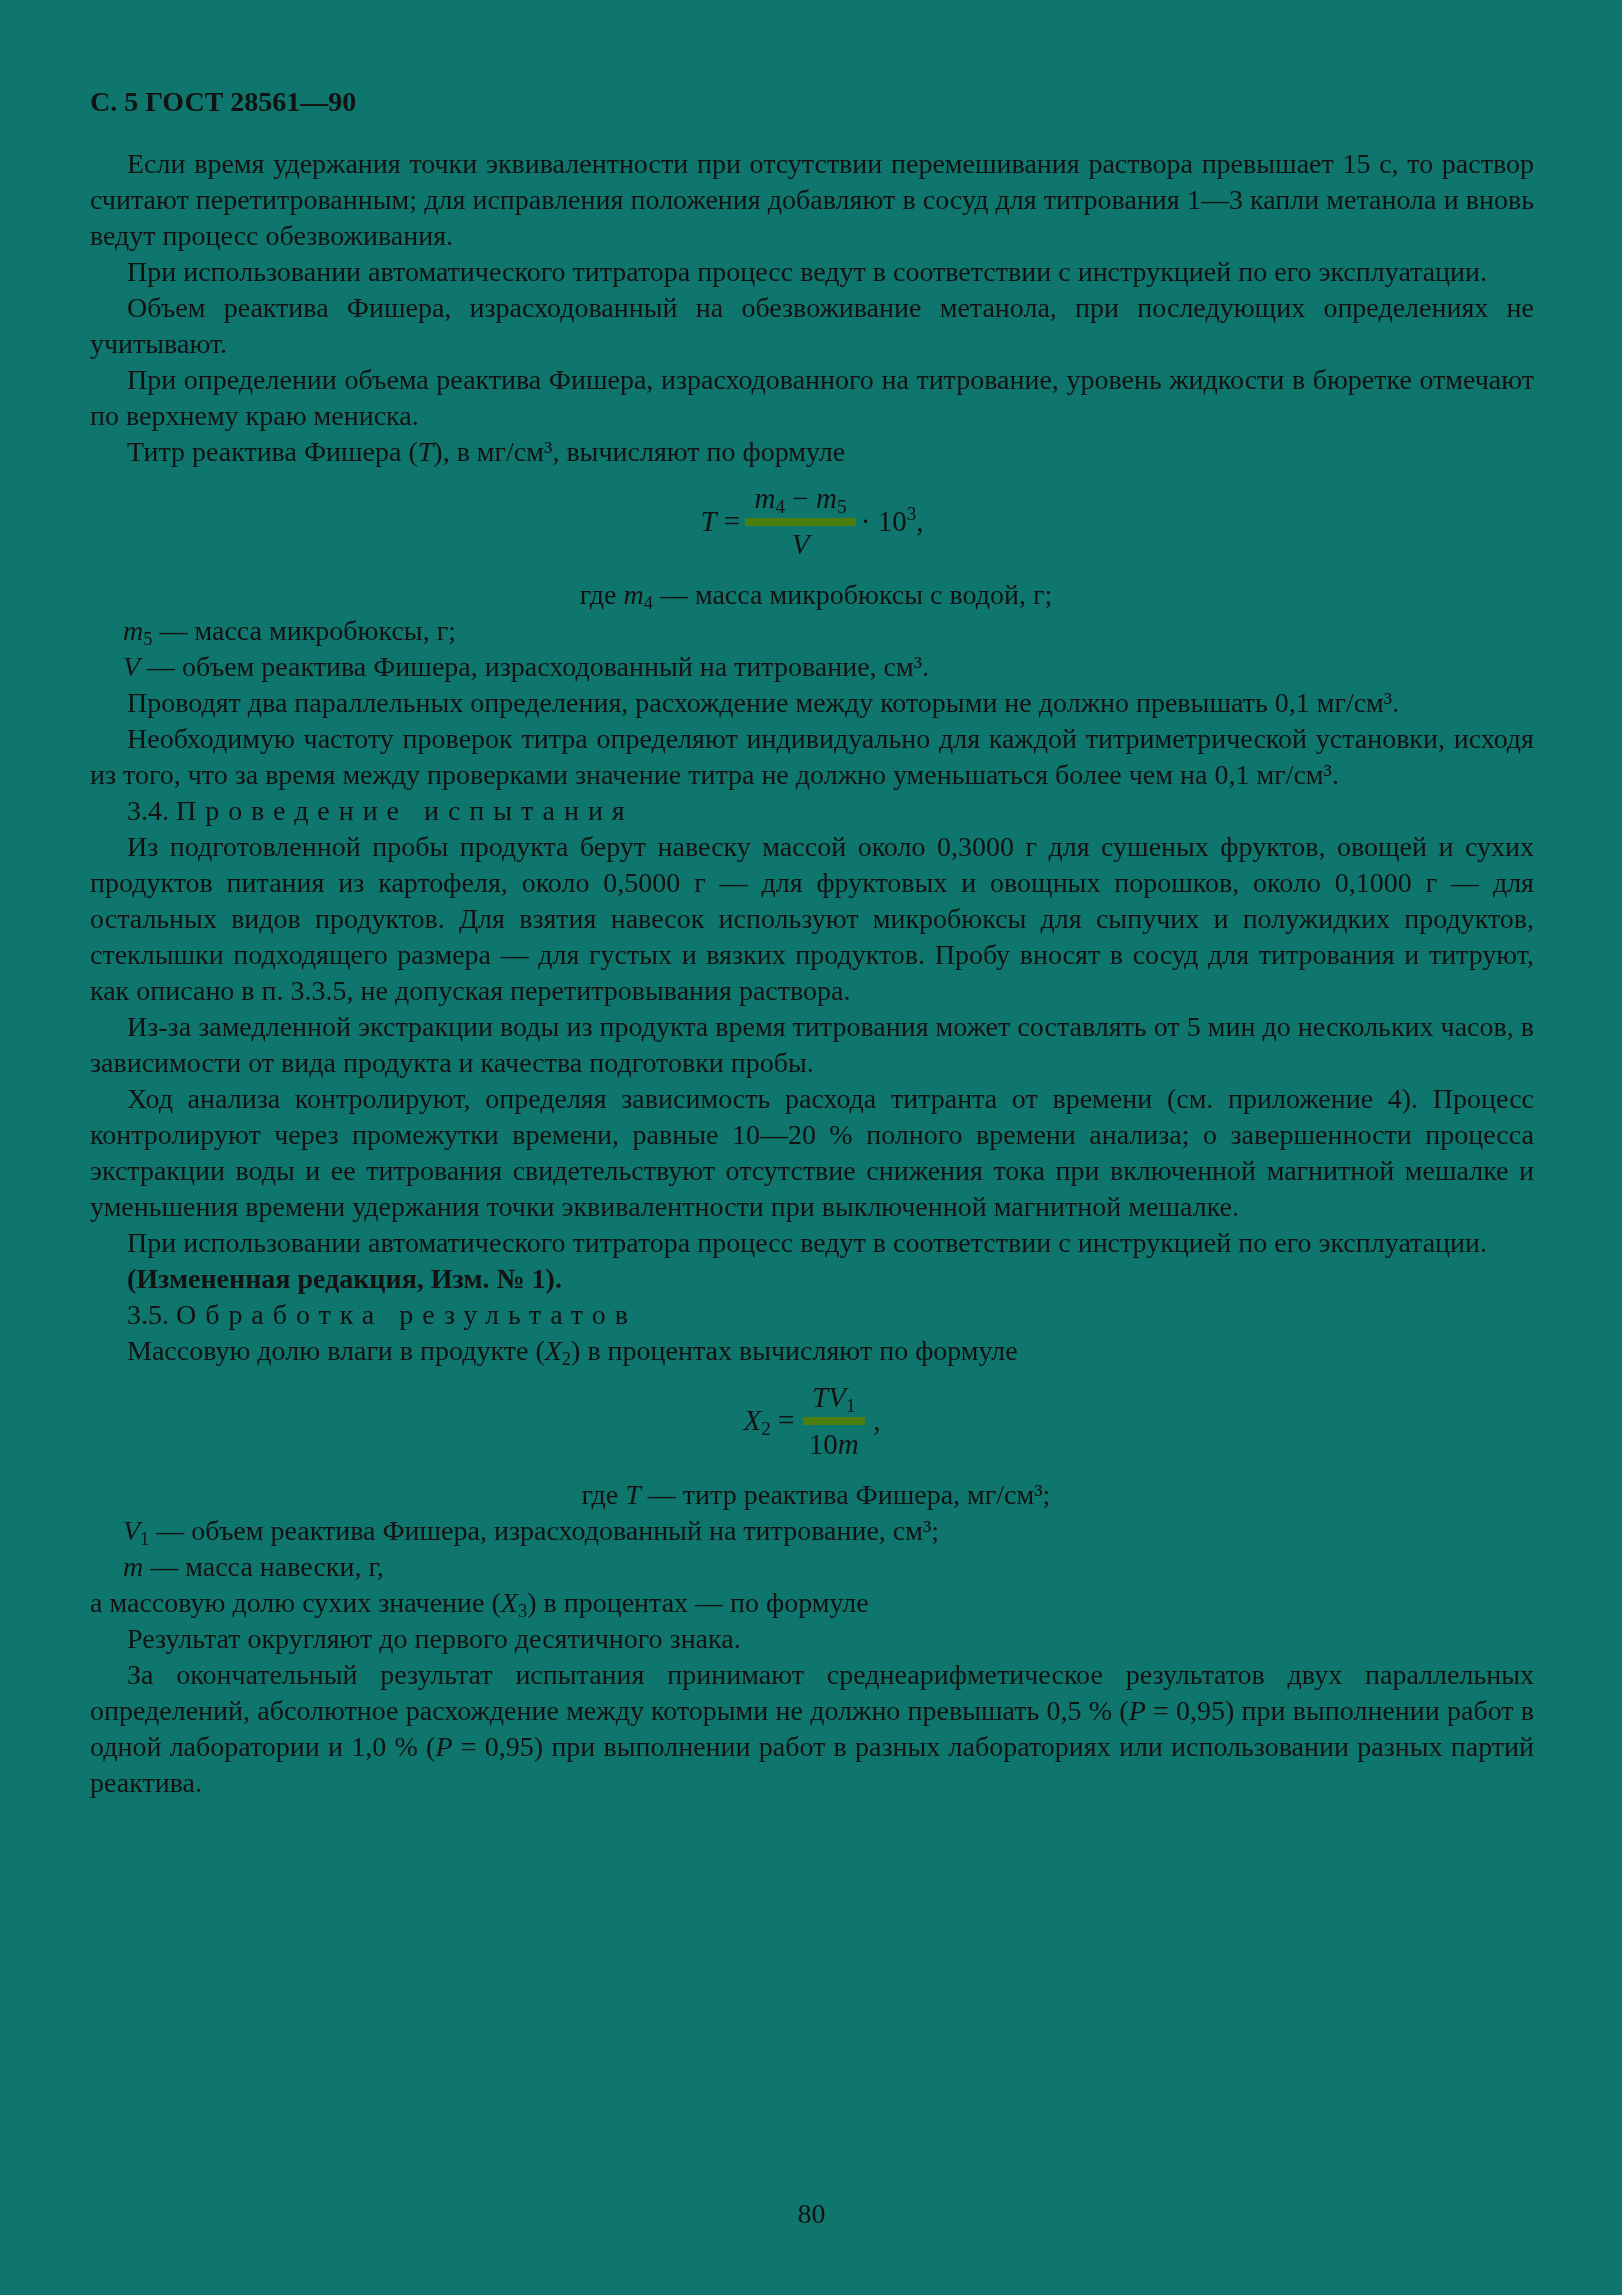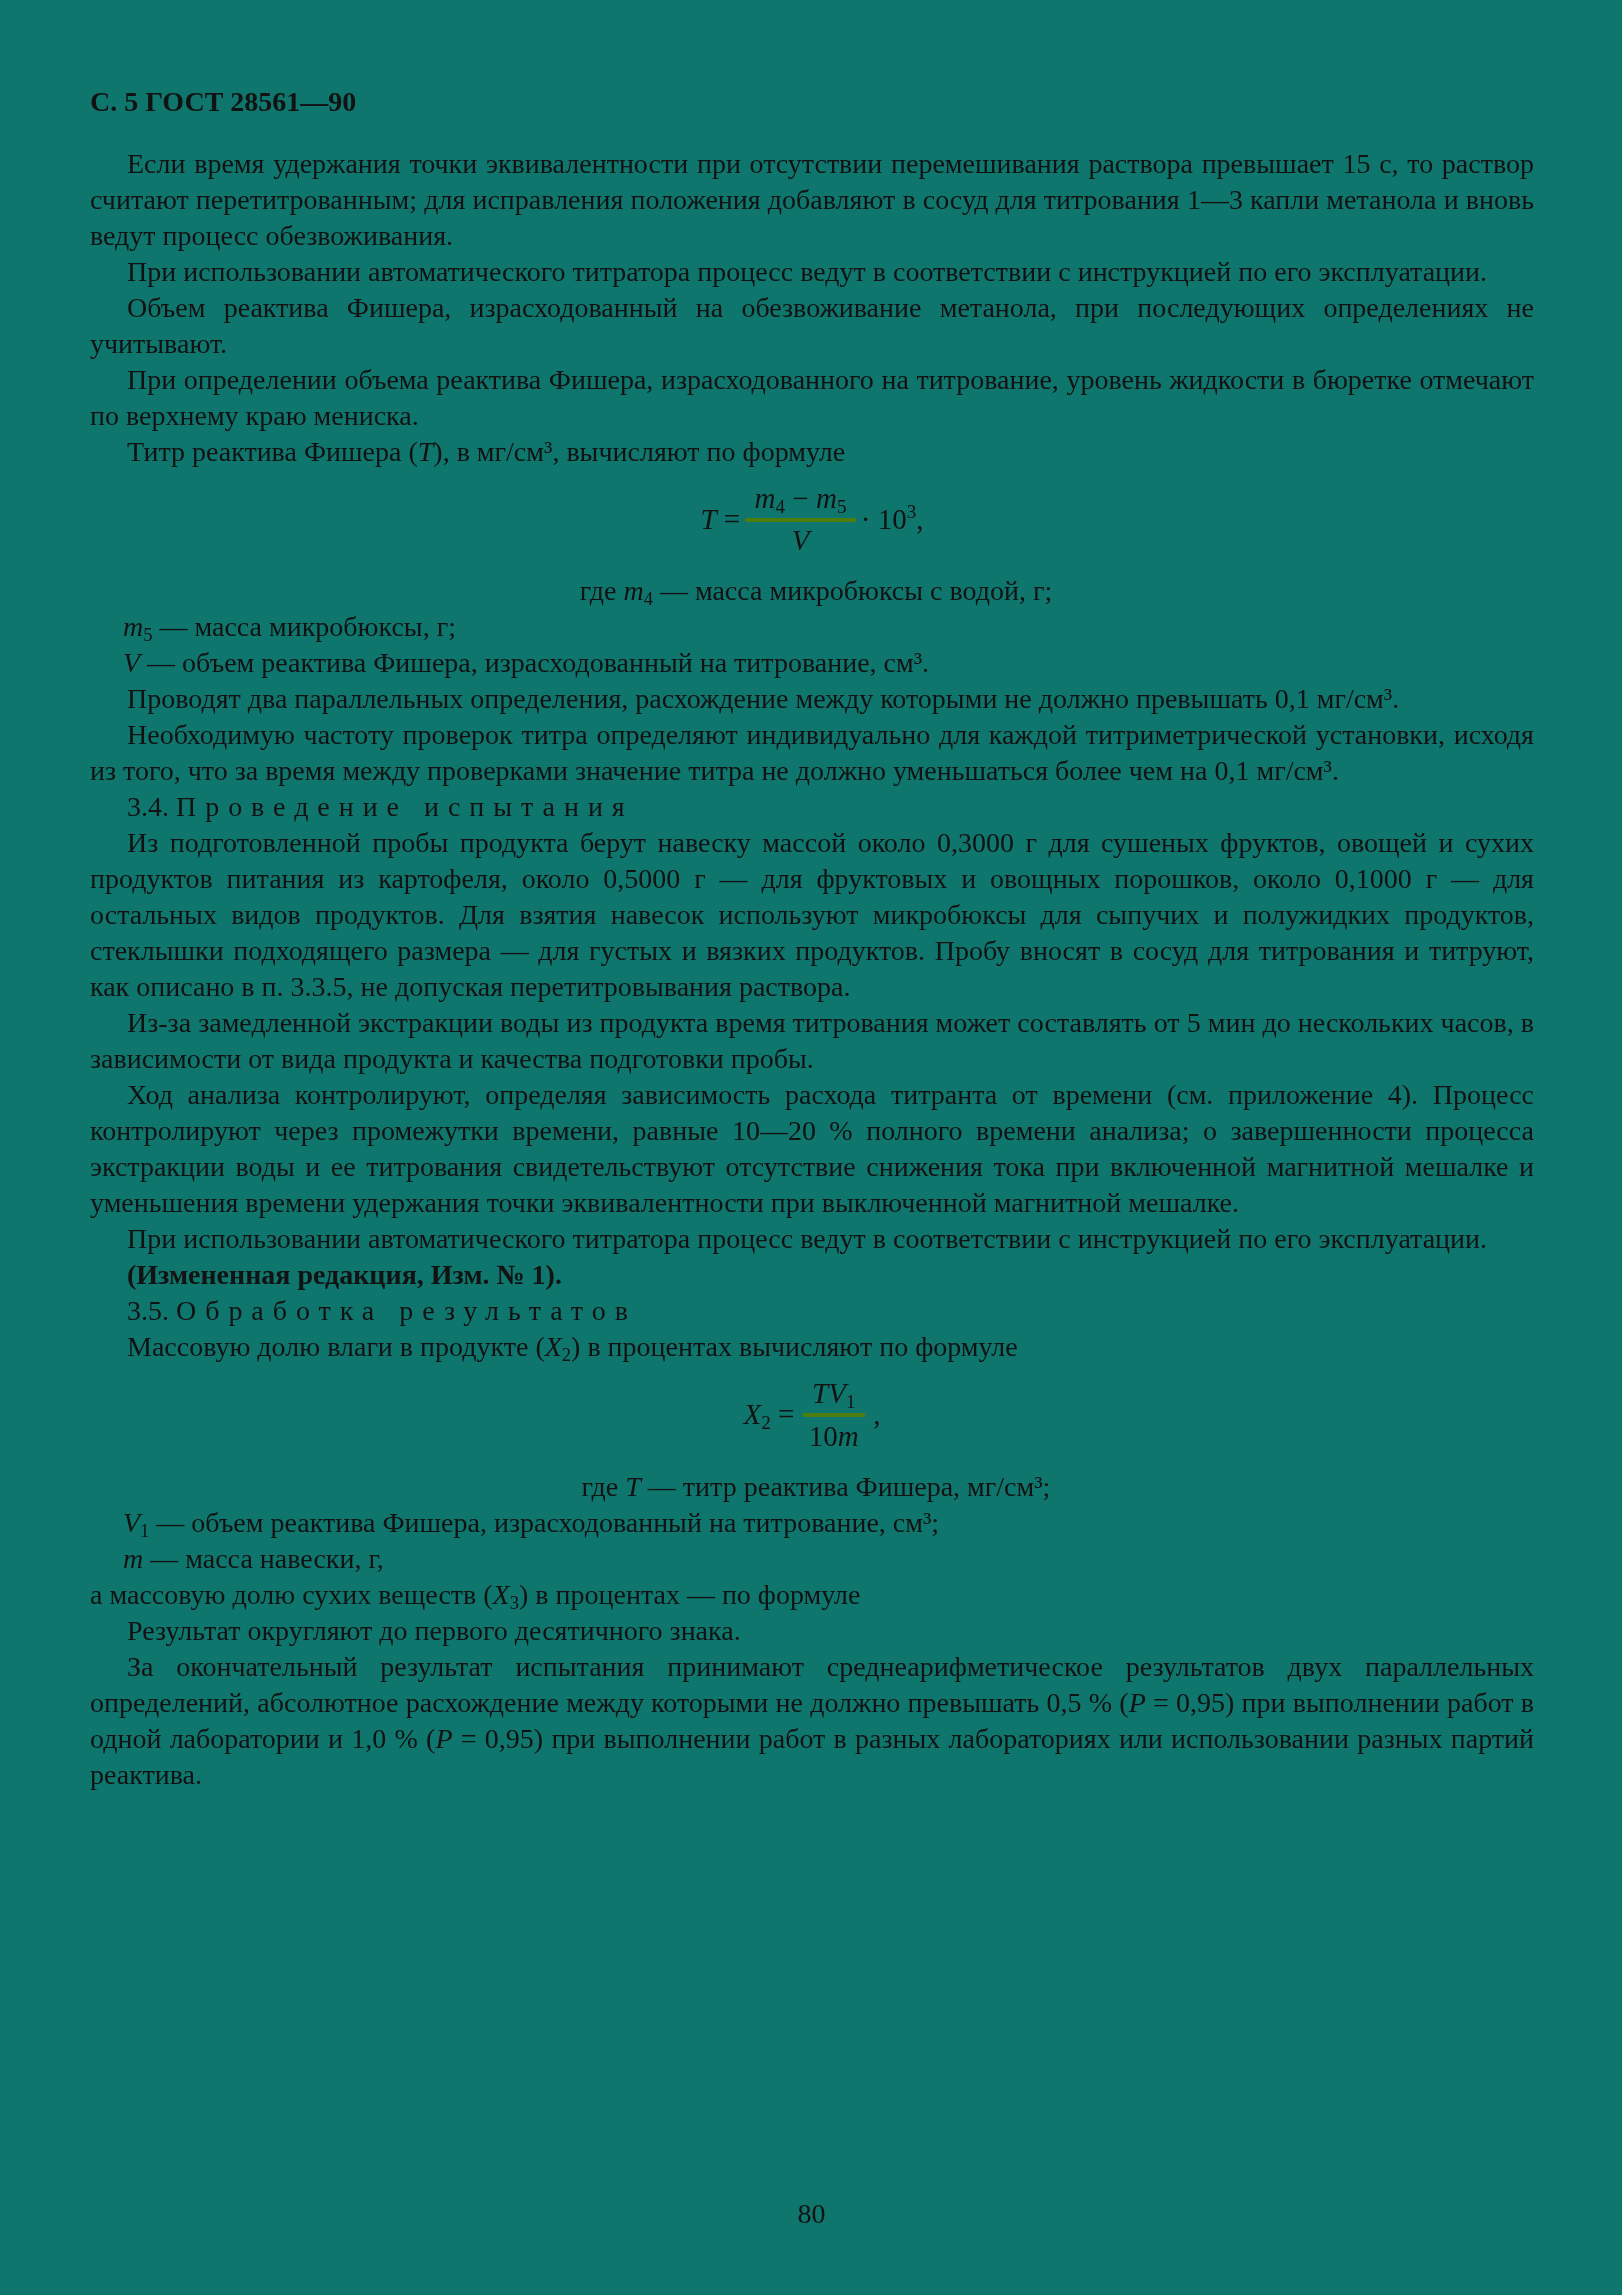--- a/index.html
+++ b/index.html
@@ -45,21 +45,21 @@
     line-height:1.15;
   }
   .formula.oneline { padding:9.2px 0 11.8px; }
   .frac {
     display:inline-flex;
     flex-direction:column;
     align-items:center;
     margin:0 5.2px;
     vertical-align:middle;
   }
-  .frac .num { display:block; padding:0 9.2px 2.6px; border-bottom:4px solid #4d7c0f; }
+  .frac .num { display:block; padding:0 9.2px 2.6px; border-bottom:8px solid #4d7c0f; }
   .frac .den { display:block; padding:2.6px 9.2px 0; }
 
   .footer {
     position:absolute;
     left:0; right:0;
     bottom:63px;
     text-align:center;
     font-size:28px;
   }
 </style>
@@ -109,21 +109,21 @@
     <span class="frac">
       <span class="num"><span class="it">TV</span><sub>1</sub></span>
       <span class="den"><span>10</span><span class="it">m</span></span>
     </span>
     <span><span>,</span></span>
   </div>
 
   <p class="def"><span>где </span><span class="it">T</span><span> — титр реактива Фишера, мг/см³;</span></p>
   <p class="def-cont"><span class="it">V</span><sub>1</sub><span> — объем реактива Фишера, израсходованный на титрование, см³;</span></p>
   <p class="def-cont"><span class="it">m</span><span> — масса навески, г,</span></p>
-  <p class="def-last"><span>а массовую долю сухих веществ (</span><span class="it">X</span><sub>3</sub><span>) в процентах — по формуле</span></p>
+  <p class="def-last"><span>а массовую долю сухих значение (</span><span class="it">X</span><sub>3</sub><span>) в процентах — по формуле</span></p>
 
 
   <p>Результат округляют до первого десятичного знака.</p>
   <p><span>За окончательный результат испытания принимают среднеарифметическое результатов двух параллельных определений, абсолютное расхождение между которыми не должно превышать 0,5 % (</span><span class="it">P</span><span> = 0,95) при выполнении работ в одной лаборатории и 1,0 % (</span><span class="it">P</span><span> = 0,95) при выполнении работ в разных лабораториях или использовании разных партий реактива.</span></p>
 
   <div class="footer">80</div>
 
 </div>
 
 

